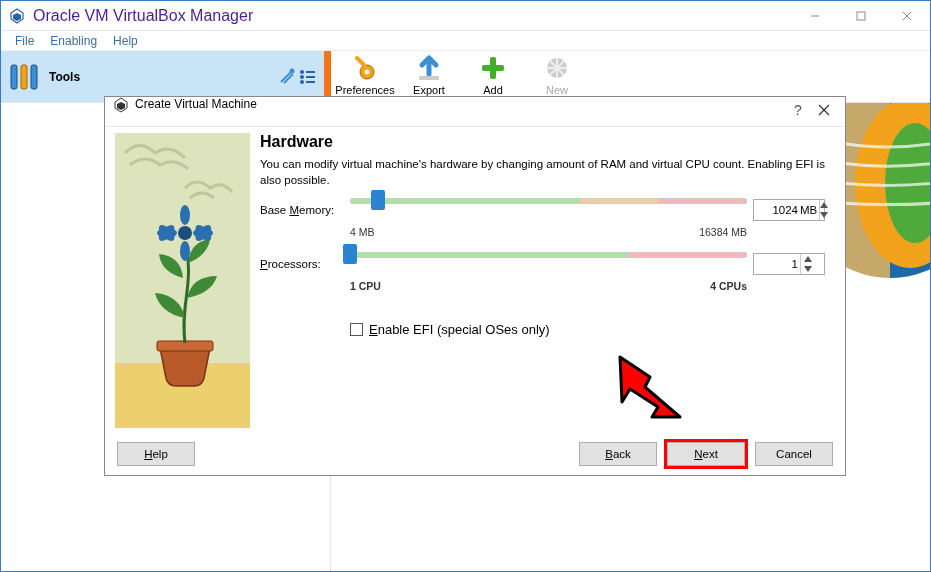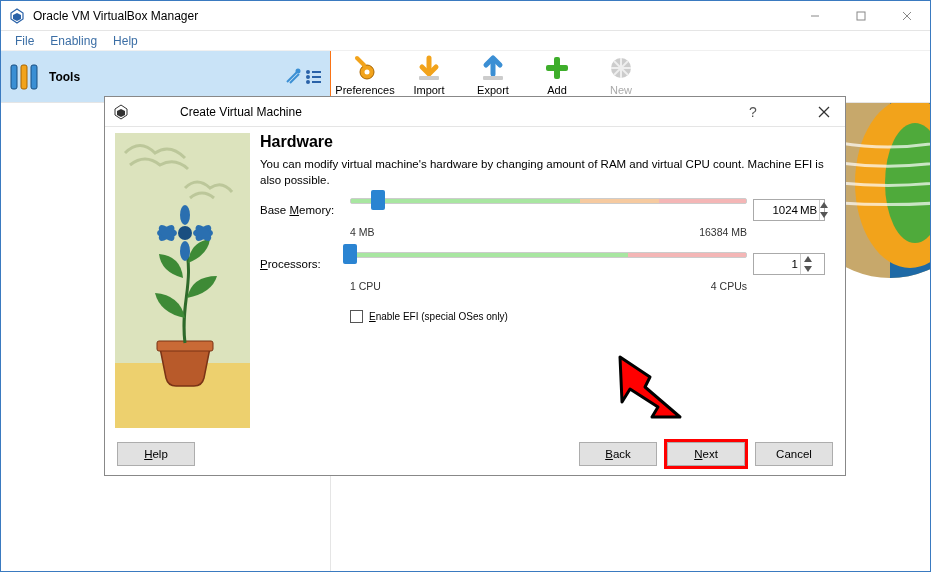--- a/index.html
+++ b/index.html
@@ -1,49 +1,49 @@
 <!DOCTYPE html>
 <html><head>
 <meta charset="utf-8">
 <style>
   * { box-sizing: border-box; }
   html, body { margin: 0; padding: 0; font-family: "Segoe UI", Tahoma, sans-serif; font-size: 12px; color: #000; background: #fff; }
   .window { width: 931px; height: 572px; border: 1px solid #3a7ac0; display: flex; flex-direction: column; position: relative; overflow: hidden; background: #fff; }
   
   .titlebar { height: 30px; background: #fff; display: flex; align-items: center; padding: 0 0 0 8px; border-bottom: 1px solid #e5e5e5; }
   .titlebar .app-icon { width: 16px; height: 16px; margin-right: 8px; }
-  .titlebar .title { flex: 1; color: #000000; font-size: 12px; }
+  .titlebar .title { flex: 1; color: #4c1d95; font-size: 16px; }
   .titlebar .win-controls { display: flex; height: 100%; }
   .titlebar .win-controls .ctl { width: 46px; height: 100%; display: flex; align-items: center; justify-content: center; }
   .titlebar .win-controls .ctl svg { width: 10px; height: 10px; stroke: #888; stroke-width: 1; fill: none; }
   
   .menubar { height: 20px; display: flex; align-items: center; padding: 0 6px; color: #3b6ea5; background:#fff; border-bottom:1px solid #f0f0f0;}
   .menubar .menuitem { padding: 2px 8px; cursor: default; text-align: center; }
   
   .toolbar-row { display: flex; height: 52px; border-bottom: 1px solid #e5e5e5; background: #fff; }
-  .tools-panel { width: 330px; background: #c9e3f7; display: flex; align-items: center; padding: 0 8px; border-right: 1px solid #f97316; }
+  .tools-panel { width: 330px; background: #c9e3f7; display: flex; align-items: center; padding: 0 8px; border-right: 7px solid #f97316; }
   .tools-icon { width: 32px; height: 32px; margin-right: 8px; }
   .tools-label { font-weight: bold; font-size: 12px; flex: 1; }
   .tools-right { display: flex; align-items: center; gap: 2px; }
   .tools-right .smicon { width: 18px; height: 18px; }
   .global-toolbar { display: flex; align-items: flex-start; padding: 3px 6px 0 6px; gap: 8px; }
   .tbtn { display: flex; flex-direction: column; align-items: center; width: 56px; }
   .tbtn .ticon { width: 28px; height: 28px; }
   .tbtn .tlabel { font-size: 11px; margin-top: 2px; }
   .tbtn.disabled .tlabel { color: #aaa; }
   
   .body-area { flex: 1; position: relative; background: #fff; display:flex;}
   .left-strip{width:330px;border-right:1px solid #e5e5e5;height:100%;}
   .right-pane{flex:1;position:relative;overflow:hidden;}
   
   .globe-wrap{position:absolute; right:-60px; top:-20px; width:200px; height:200px;}
   
   .modal-overlay { position: absolute; left: 0; top: 95px; right: 0; bottom: 0; pointer-events:none;}
   .modal { position: absolute; left: 103px; top: 0; width: 742px; height: 380px; background: #fff; border: 1px solid #888; box-shadow: none; pointer-events:auto; display:flex;flex-direction:column;}
-  .modal-titlebar { height: 30px; display: flex; align-items: center; padding: 0 8px; border-bottom:1px solid #e5e5e5;gap:45px;}
+  .modal-titlebar { height: 30px; display: flex; align-items: flex-start; padding: 0 8px; border-bottom:1px solid #e5e5e5;}
   .modal-titlebar .title { flex: 1; font-size: 12px; }
   .modal-titlebar .help-icon, .modal-titlebar .close-icon { width: 26px; height: 26px; display:flex;align-items:center;justify-content:center;}
   .modal-body { flex:1; display:flex; padding: 6px 10px 0 10px; }
   .side-illustration { width: 135px; height: 295px; }
   .content { flex:1; padding: 0 10px; }
   .content h2 { margin: 0 0 6px 0; font-size: 16px; font-weight: bold; }
   .content .desc { font-size: 11.5px; line-height: 1.35; margin-bottom: 10px; }
   .form-row { display: grid; grid-template-columns: 84px 1fr 72px; align-items: center; column-gap: 6px; margin-bottom: 2px; }
   .form-row label { font-size: 11.5px; text-align: left; }
   .form-row label u { text-decoration: underline; }
@@ -54,21 +54,21 @@
   .slider-track .zone.orange { background:#f6caa0; }
   .slider-track .zone.pink { background:#f4b6b6; }
   .slider-thumb { position:absolute; top:-8px; width:14px; height:20px; background:#2a84d2; border-radius:2px; transform:translateX(-50%); }
   .slider-ticks{display:flex;justify-content:space-between;font-size:10.5px;margin:2px 0 4px 0;color:#333;}
   .spin { display:flex; align-items:center; border:1px solid #aaa; height:22px; background:#fff;}
   .spin input { border:none; width:46px; text-align:right; font-size:11.5px; padding:0 2px; outline:none;}
   .spin .unit{font-size:11.5px;padding-right:2px;}
   .spin .arrows{display:flex;flex-direction:column;width:14px;border-left:1px solid #ccc;}
   .spin .arrows .ar{height:10px;display:flex;align-items:center;justify-content:center;}
   .spin .arrows .ar svg{width:8px;height:6px;}
-  .checkbox-row { margin-top:8px; display:flex; align-items:center; gap:6px; font-size:10px;}
+  .checkbox-row { margin-top:8px; display:flex; align-items:center; gap:6px; font-size:13px;}
   .checkbox-row .cbox{width:13px;height:13px;border:1px solid #555;background:#fff;}
   .modal-footer{ height:42px; display:flex; align-items:center; padding:0 12px; gap:10px;}
   .modal-footer .btn{ min-width:78px; height:24px; border:1px solid #adadad; background:#e1e1e1; font-size:11.5px; display:flex;align-items:center;justify-content:center;}
   .modal-footer .btn.help{margin-right:auto;}
   .modal-footer .btn.next-highlight{ outline:3px solid #ff0000; outline-offset:0;}
   
   .anno-arrow{ position:absolute; left:495px; top:250px; pointer-events:none;}
 </style>
 </head>
 <body>
@@ -146,30 +146,20 @@
               <circle cx="16" cy="18" r="7" fill="#f2a31b" stroke="#a96500"></circle>
               <circle cx="16" cy="18" r="2.5" fill="#fff"></circle>
               <path d="M6 4 L13 11" stroke="#f2a31b" stroke-width="4" stroke-linecap="round"></path>
             </svg>
         </span>
         <span class="tlabel">Preferences</span>
       </div>
       <div class="tbtn">
         <span class="ticon">
           <svg viewBox="0 0 28 28">
-              <path d="M14 4 v12" stroke="#f2a31b" stroke-width="5" fill="none" stroke-linecap="round"></path>
-              <path d="M7 13 l7 7 7-7" stroke="#f2a31b" stroke-width="5" fill="none" stroke-linecap="round" stroke-linejoin="round"></path>
-              <rect x="4" y="22" width="20" height="4" rx="1" fill="#ccc"></rect>
-            </svg>
-        </span>
-        <span class="tlabel">Import</span>
-      </div>
-      <div class="tbtn">
-        <span class="ticon">
-          <svg viewBox="0 0 28 28">
               <path d="M14 20 v-12" stroke="#3b8fd4" stroke-width="5" fill="none" stroke-linecap="round"></path>
               <path d="M7 11 l7 -7 7 7" stroke="#3b8fd4" stroke-width="5" fill="none" stroke-linecap="round" stroke-linejoin="round"></path>
               <rect x="4" y="22" width="20" height="4" rx="1" fill="#ccc"></rect>
             </svg>
         </span>
         <span class="tlabel">Export</span>
       </div>
       <div class="tbtn">
         <span class="ticon">
           <svg viewBox="0 0 28 28">
@@ -268,21 +258,21 @@
                 <ellipse cx="-18" cy="0" rx="10" ry="5"></ellipse>
                 <ellipse cx="-13" cy="-13" rx="5" ry="10" transform="rotate(-45)"></ellipse>
               </g>
               <circle r="7" fill="#1a4f80"></circle>
             </g>
           </svg>
         </div>
 
         <div class="content">
           <h2>Hardware</h2>
-          <div class="desc">You can modify virtual machine's hardware by changing amount of RAM and virtual CPU count. Machine EFI is also possible.</div>
+          <div class="desc">You can modify virtual machine's hardware by changing amount of RAM and virtual CPU count. Enabling EFI is also possible.</div>
 
           <div class="form-row">
             <label><span>Base <u>M</u>emory:</span></label>
             <div class="slider-wrap">
               <div class="slider-track">
                 <div class="zone green" style="left:0; width:58%;"></div>
                 <div class="zone orange" style="left:58%; width:20%;"></div>
                 <div class="zone pink" style="left:78%; width:22%;"></div>
               </div>
               <div class="slider-thumb" style="left:7%;"></div>
@@ -331,21 +321,21 @@
                     </svg>
                   </span>
                 <span class="ar">
                     <svg viewBox="0 0 8 6">
                       <polygon points="0,0 8,0 4,6" fill="#555"></polygon>
                     </svg>
                   </span>
               </span>
             </div>
           </div>
-          <div class="form-row" style="grid-template-columns:84px 1fr 72px;margin-bottom:6px;">
+          <div class="form-row" style="grid-template-columns:84px 1fr 72px;margin-bottom:18px;font-weight:bold;">
             <span></span>
             <div class="slider-ticks">
               <span>1 CPU</span>
               <span>4 CPUs</span>
             </div>
             <span></span>
           </div>
 
           <div class="form-row" style="grid-template-columns:84px 1fr;">
             <span></span>

